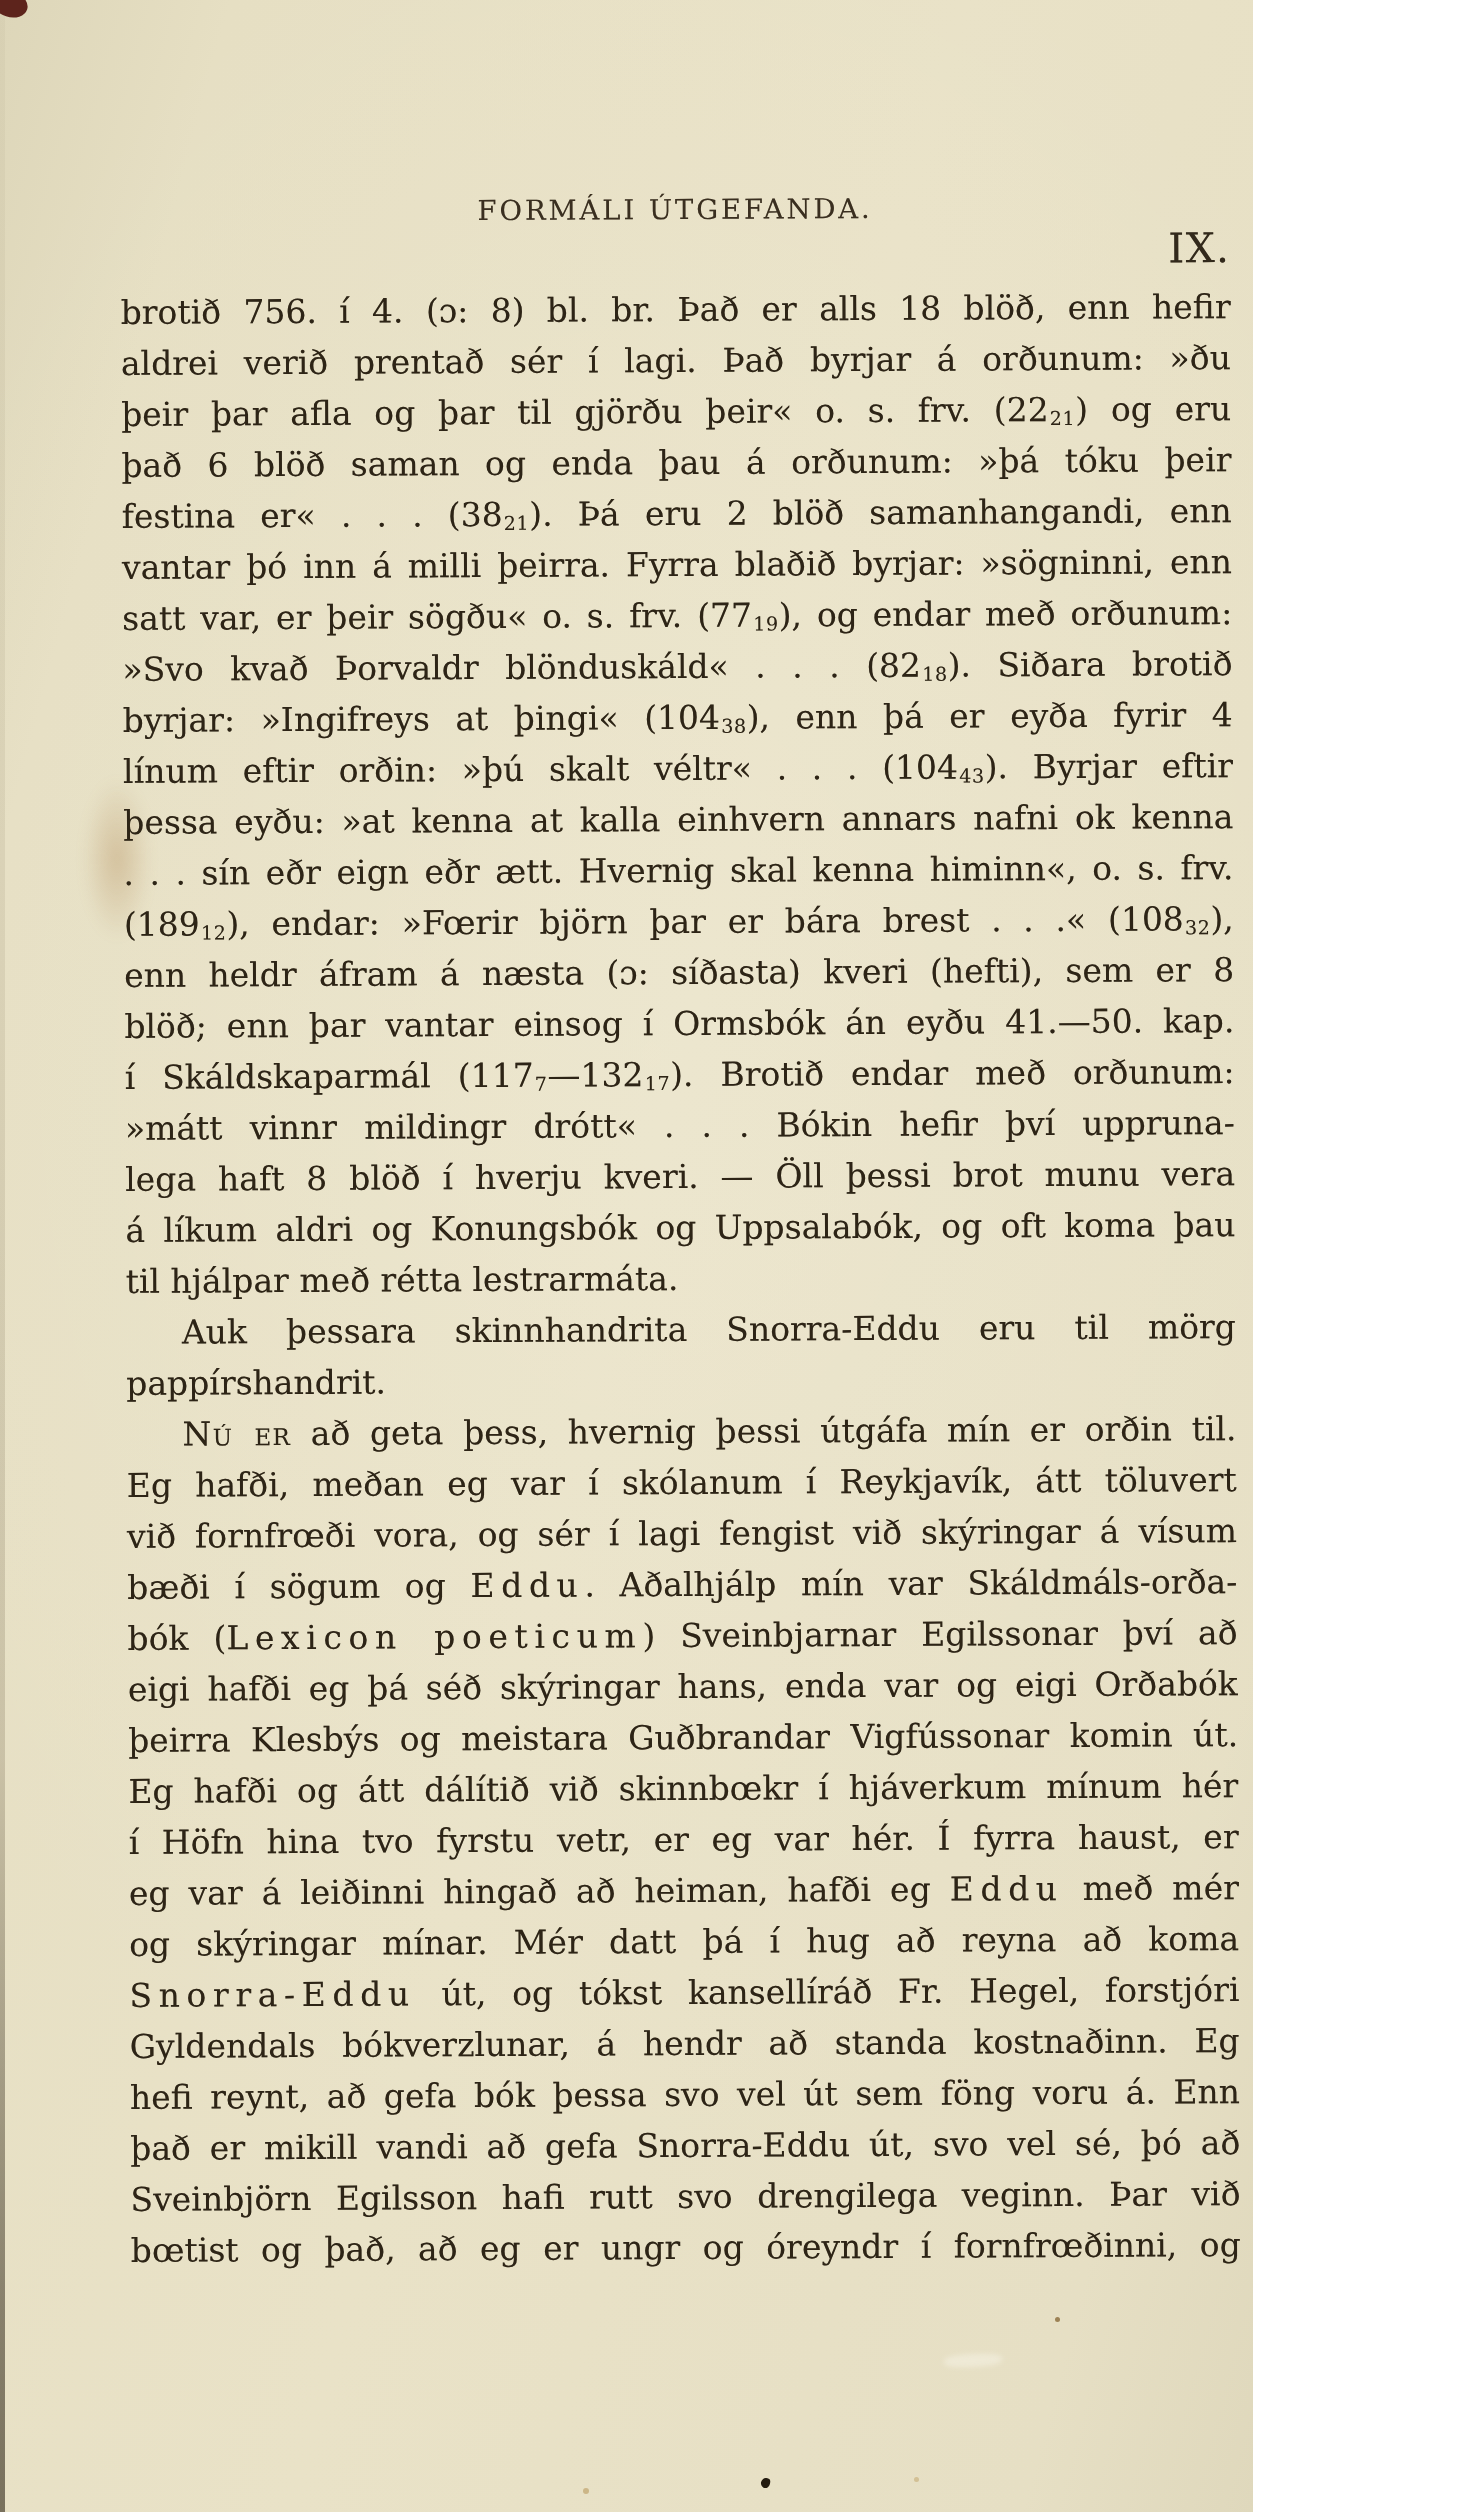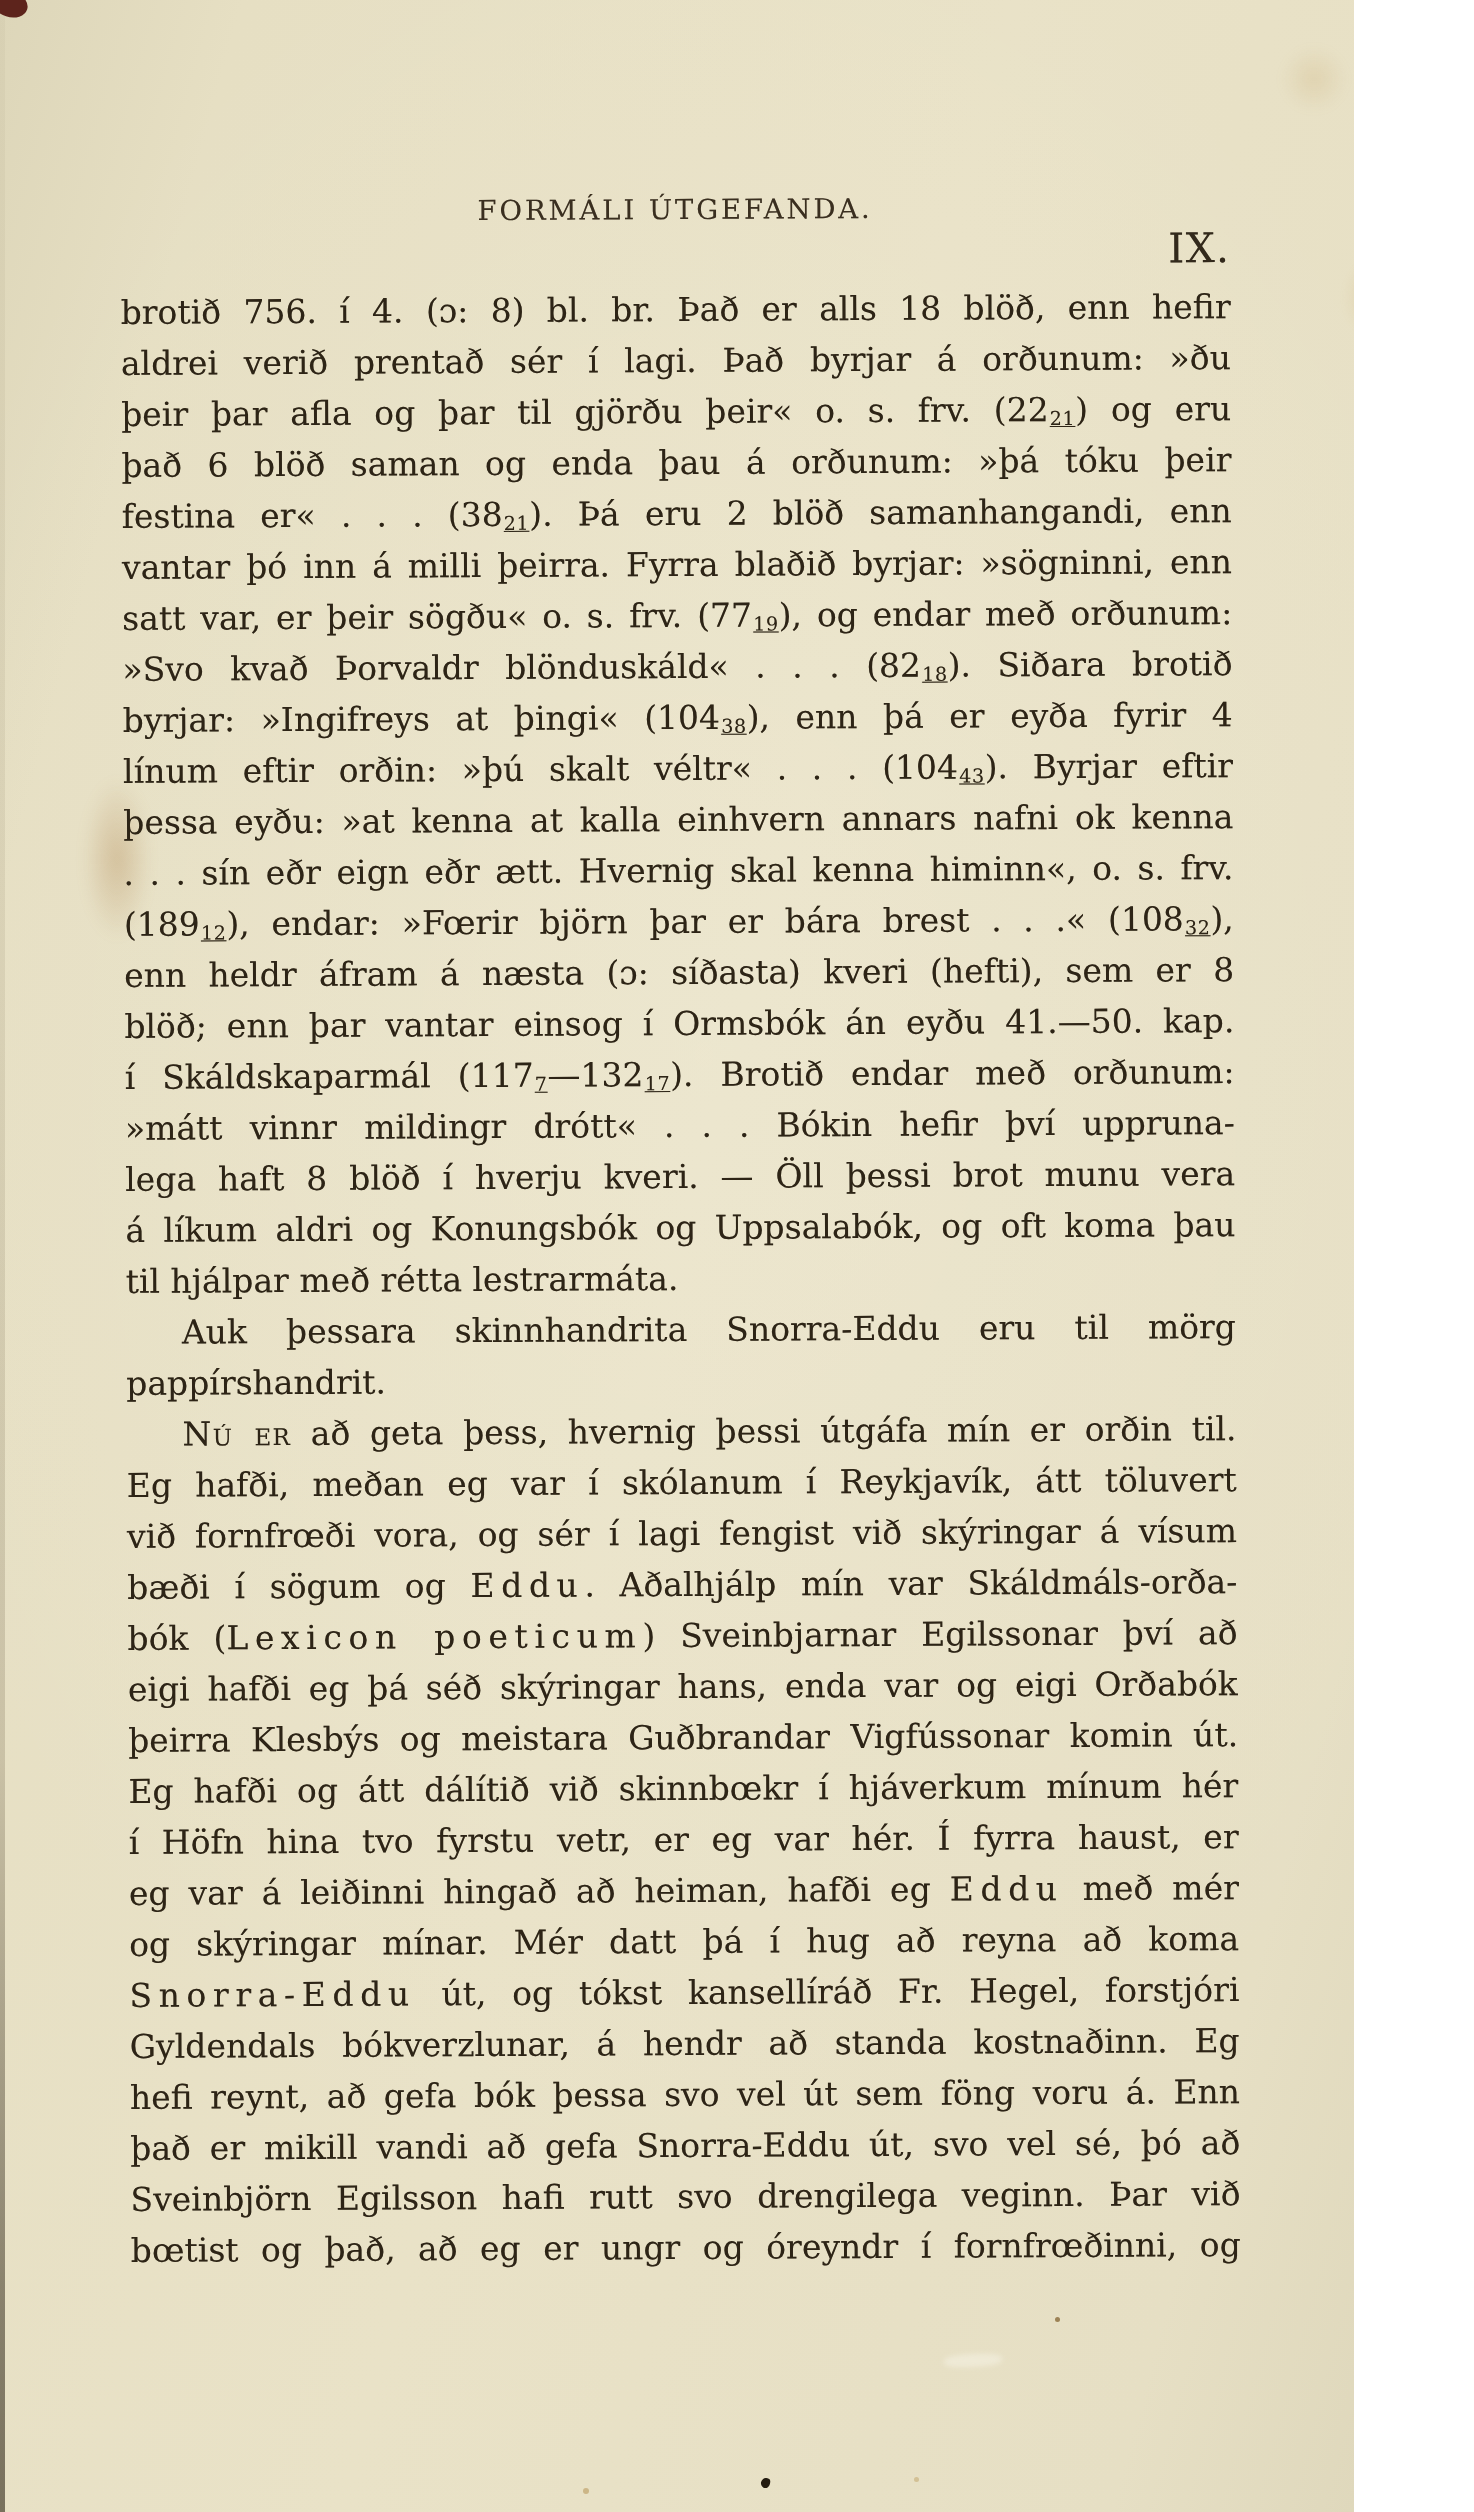--- a/index.html
+++ b/index.html
@@ -1,20 +1,20 @@
 <!DOCTYPE html>
 <html style="--paper: #e8e1c6; --ink: #2d2416;font-size:9.3px"><head>
 <meta charset="utf-8">
 <style>
   :root { --paper:#e8e1c6; --ink:#2d2416; }
   html,body { margin:0; padding:0; }
   body { width:1475px; height:2512px; }
 
   .page {
-    position:relative; width:1354px; height:2512px; overflow:hidden;
+    position:relative; width:1253px; height:2512px; overflow:hidden;
     background-color:var(--paper,#e8e1c6);
     background-image:
       radial-gradient(ellipse 1168px 1636px at 52% 42%, rgba(255,253,245,0.16), rgba(255,253,245,0) 75%),
       linear-gradient(105deg, #ddd6b9 0%, #e6dfc3 12%, #e9e2c7 50%, #e6dfc4 88%, #dfd8bc 100%);
     font-family:"DejaVu Serif","Liberation Serif",serif;
     color:var(--ink,#2d2416);
   }
 
   
   .edge-left {
@@ -51,21 +51,21 @@
 
   .body {
     position:absolute; left:0; top:91px; width:1110px;
     font-size:33px; line-height:51px;
     text-shadow:0 0 0.6px rgba(45,36,22,0.38);
   }
   .line { height:51px; text-align:justify; text-align-last:justify; text-justify:inter-word; }
   .line.short  { text-align-last:left; }
   .line.indent { padding-left:56px; }
 
-  .seg-sub { font-size:0.58em; vertical-align:-0.22em; letter-spacing:0.03em; padding-left:0.06em;text-decoration:underline; }
+  .seg-sub { font-size:0.58em; vertical-align:-0.22em; letter-spacing:0.03em; padding-left:0.06em; }
   .seg-sp  { letter-spacing:0.20em; }
   .seg-sc  { font-variant:small-caps; letter-spacing:0.04em; }
 </style>
 </head>
 <body>
 
 <div class="page">
 
   <div class="edge-left"></div>
   <div class="stain corner-mark"></div>

